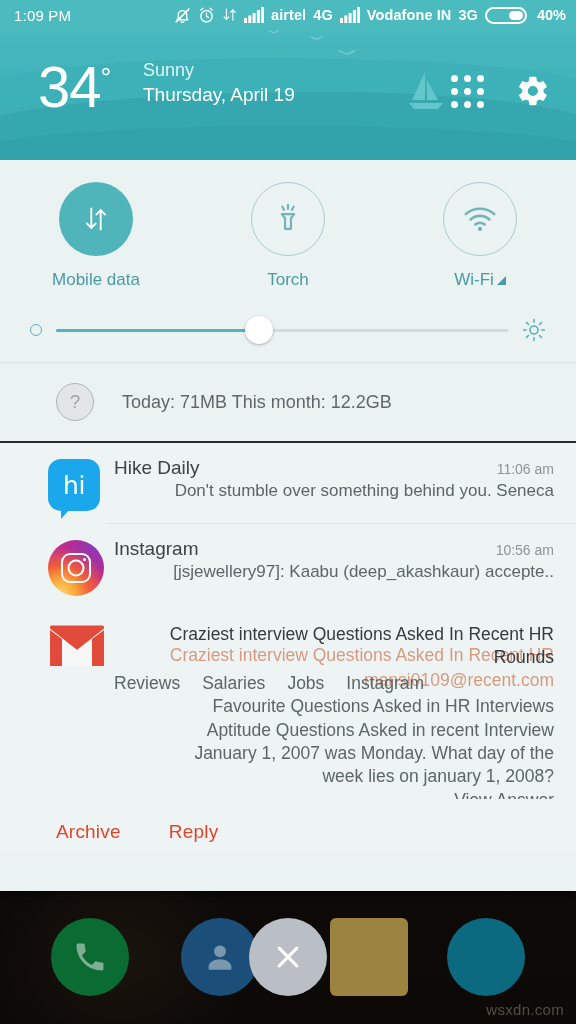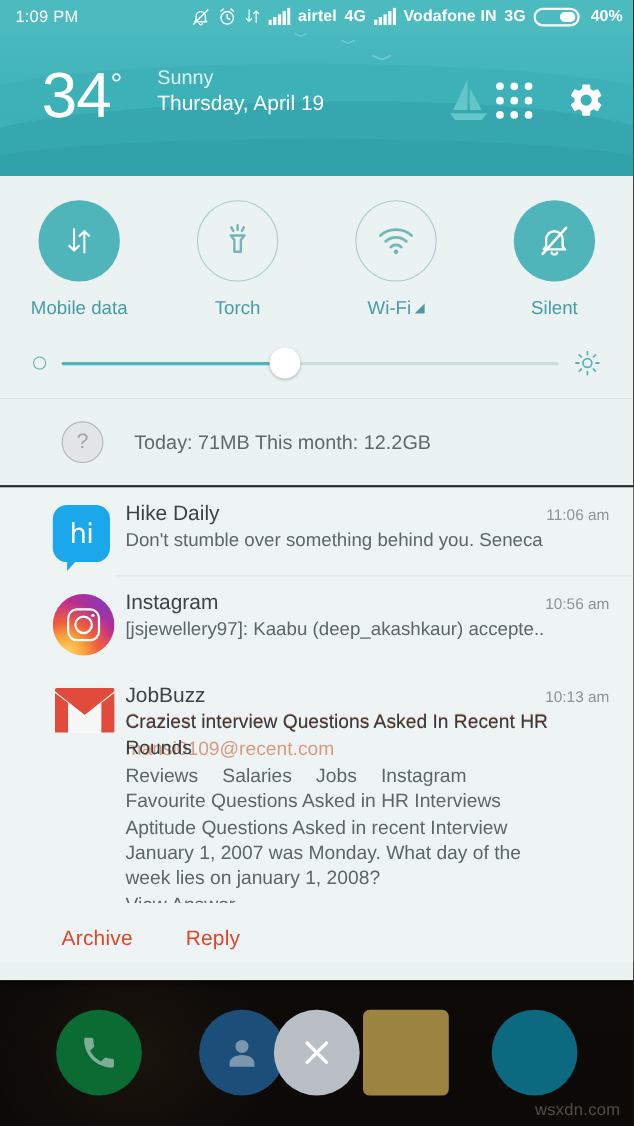--- a/index.html
+++ b/index.html
@@ -137,21 +137,21 @@
   .help-circle {
     width:38px; height:38px; border-radius:50%; border:1.5px solid #b4b4b4;
     background:#e2e6e6; color:#a0a4a4; display:flex; align-items:center; justify-content:center;
     font-size:19px; flex:none;
   }
   .data-text { font-size:18px; color:#5d6a6c; }
 
   .thick-sep { height:2px; background:#000; opacity:.82; }
 
   
-  .notif-list { background:#eef4f4; }
+  .notif-list { background:#eef4f4;text-align:right; }
   .notif { display:flex; padding:14px 22px 12px 48px; position:relative; }
   .notif-icon { width:58px; flex:none; display:flex; justify-content:flex-start; padding-top:2px; }
   .notif-body { flex:1; min-width:0; padding-left:8px; position:relative; }
   .notif-row1 { display:flex; align-items:baseline;gap:28px; }
   .notif-app { font-size:19px; color:#3c4446; font-weight:400; }
   .notif-time { margin-left:auto; font-size:14px; color:#8b9496; padding-left:10px; white-space:nowrap; }
   .notif-msg { font-size:17px; color:#5b6668; line-height:1.3; margin-top:1px;
                white-space:nowrap; overflow:hidden; text-overflow:clip; }
   .notif-sep { height:1px; background:#dde7e7; margin-left:106px; }
 
@@ -272,32 +272,20 @@
             <path d="M8.6 12.9c1-.8 2.1-1.3 3.4-1.3s2.4.5 3.4 1.3" stroke="#74b5ba" stroke-width="1.8" fill="none" stroke-linecap="round"></path>
             <circle cx="12" cy="16" r="1.5" fill="#74b5ba"></circle>
           </svg>
         </div>
         <div class="tg-label">
           <span>Wi-Fi</span>
           <span class="wifi-tri"></span>
         </div>
       </div>
 
-      <div class="toggle">
-        <div class="tg-circle tg-on">
-          <svg width="30" height="30" viewBox="0 0 24 24">
-            <path d="M18 16v-5a6 6 0 10-12 0v5l-1.8 2.2h15.6L18 16z" stroke="#fff" stroke-width="1.7" fill="none" stroke-linejoin="round"></path>
-            <path d="M10 20.5a2.1 2.1 0 004 0" stroke="#fff" stroke-width="1.7" fill="none" stroke-linecap="round"></path>
-            <path d="M3.5 21.5L20.5 2.5" stroke="#fff" stroke-width="1.9" stroke-linecap="round"></path>
-          </svg>
-        </div>
-        <div class="tg-label">
-          <span>Silent</span>
-        </div>
-      </div>
     </div>
 
     <div class="brightness">
       <span class="br-small"></span>
       <div class="br-track">
         <div class="br-fill" style="width: 45%;"></div>
         <div class="br-thumb" style="left: 45%;"></div>
       </div>
       <svg width="24" height="24" viewBox="0 0 24 24">
         <circle cx="12" cy="12" r="4" stroke="#5bb3b9" stroke-width="1.6" fill="none"></circle>
@@ -355,24 +343,20 @@
             <rect x="2" y="2" width="54" height="40" rx="3" fill="#ffffff"></rect>
             <path d="M2 5l27 21L56 5v-1a2 2 0 00-2-2H4a2 2 0 00-2 2z" fill="#e8e8e8"></path>
             <path d="M2 42V6l12 9v27z" fill="#e24b3b"></path>
             <path d="M56 42V6L44 15v27z" fill="#e24b3b"></path>
             <path d="M2 4.5l27 21.5L56 4.5V3a1.6 1.6 0 00-1.6-1.6H3.6A1.6 1.6 0 002 3z" fill="#e24b3b"></path>
             <path d="M14 15l15 11 15-11v27H14z" fill="#f7f7f7"></path>
           </svg>
         </div>
         <div class="notif-body">
 
-          <div class="notif-row1">
-            <span class="notif-app">JobBuzz</span>
-            <span class="notif-time">10:13 am</span>
-          </div>
 
           <div class="jb-ghost">
             <div class="g1">Craziest interview Questions Asked In Recent HR</div>
             <div class="g2">mansi0109@recent.com</div>
           </div>
 
           <div class="jb-subject">Craziest interview Questions Asked In Recent HR Rounds</div>
 
           <div class="jb-lines">
             <div class="jb-line jb-nav">

